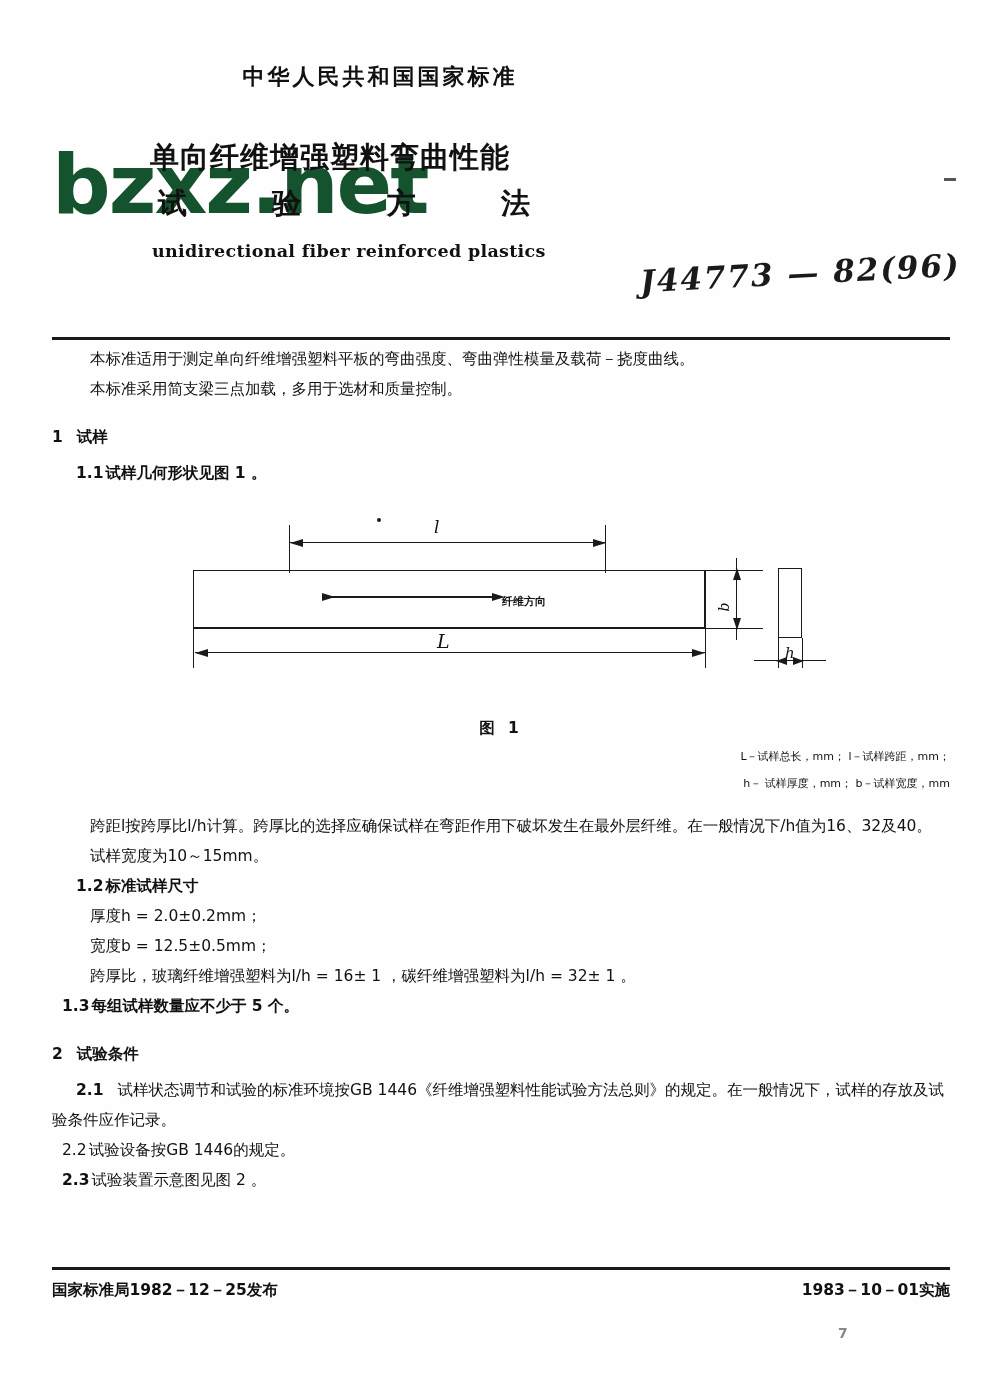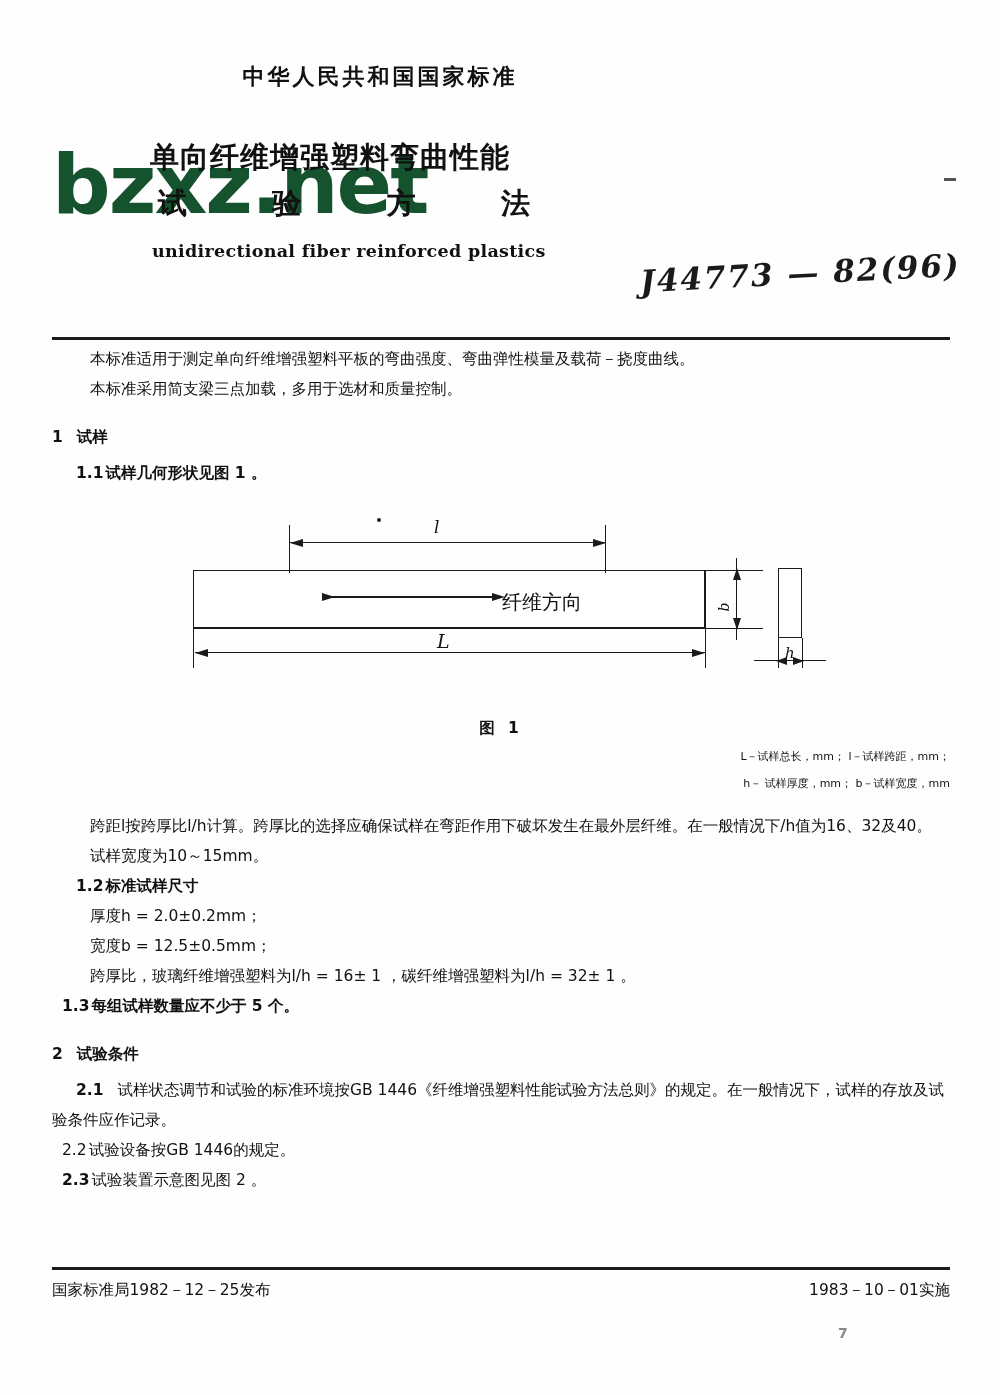--- a/index.html
+++ b/index.html
@@ -333,22 +333,22 @@
     border-top: 4px solid transparent;
     border-bottom: 4px solid transparent;
     border-left: 13px solid #1a1a1a;
   }
   .fiber-arrow::before { left: 0; }
   .fiber-arrow::after  { right: -13px; }
   .fiber-label {
     position: absolute;
     left: 450px;
     top: 87px;
-    font-size: 20px;
-    font-weight: normal;
+    font-size: 11px;
+    font-weight: bold;
     white-space: nowrap;
   }
 
   
   .dim-b {
     position: absolute;
     left: 684px;
     top: 58px;
     width: 1.4px;
     height: 82px;
@@ -450,21 +450,21 @@
 
   
   .footer {
     position: absolute;
     left: 52px;
     top: 1280px;
     width: 898px;
     display: flex;
     justify-content: space-between;
     font-size: 15.5px;
-    font-weight: normal;
+    font-weight: bold;
     z-index: 3;
   }
   .page-num {
     position: absolute;
     left: 838px;
     top: 1325px;
     font-size: 14px;
     font-weight: bold;
     color: #888;
     z-index: 3;

